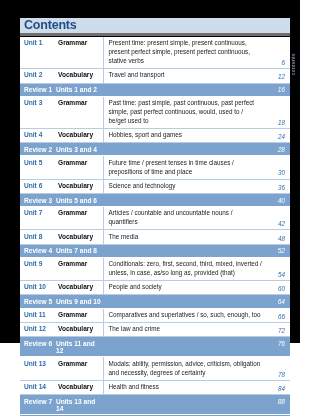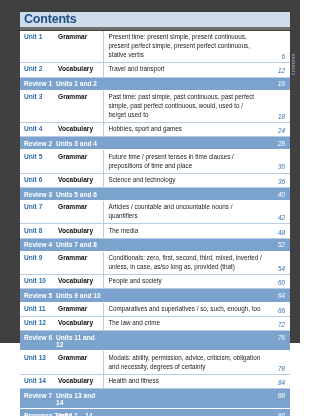--- a/index.html
+++ b/index.html
@@ -5,22 +5,22 @@
   * { box-sizing: border-box; margin: 0; padding: 0; }
   html, body {
     width: 300px; height: 416px;
     background: #ffffff;
     font-family: "Liberation Sans", sans-serif;
     overflow: hidden;
   }
   #page {
     position: relative;
     width: 300px; height: 343px;
-    background: #404040;
-    padding: 12px 10px 0 20px;
+    background: #000000;
+    padding: 18px 10px 0 20px;
   }
 
   
   .title-band {
     position: relative;
     background: #cfdceb;
     height: 15px;
     padding-left: 4px;
     display: flex;
     align-items: center;

